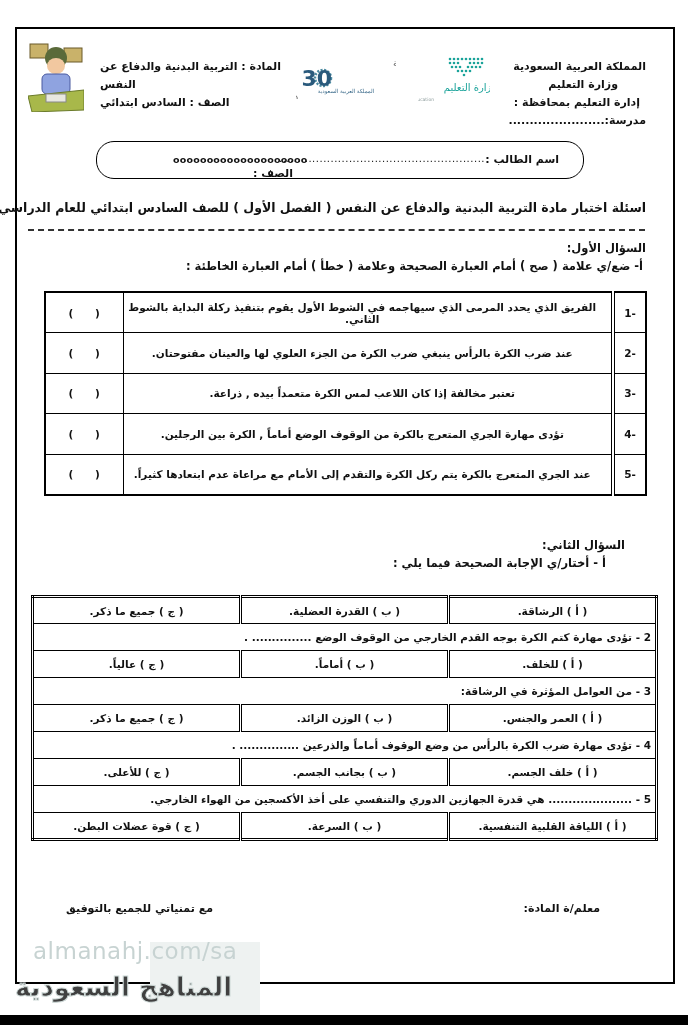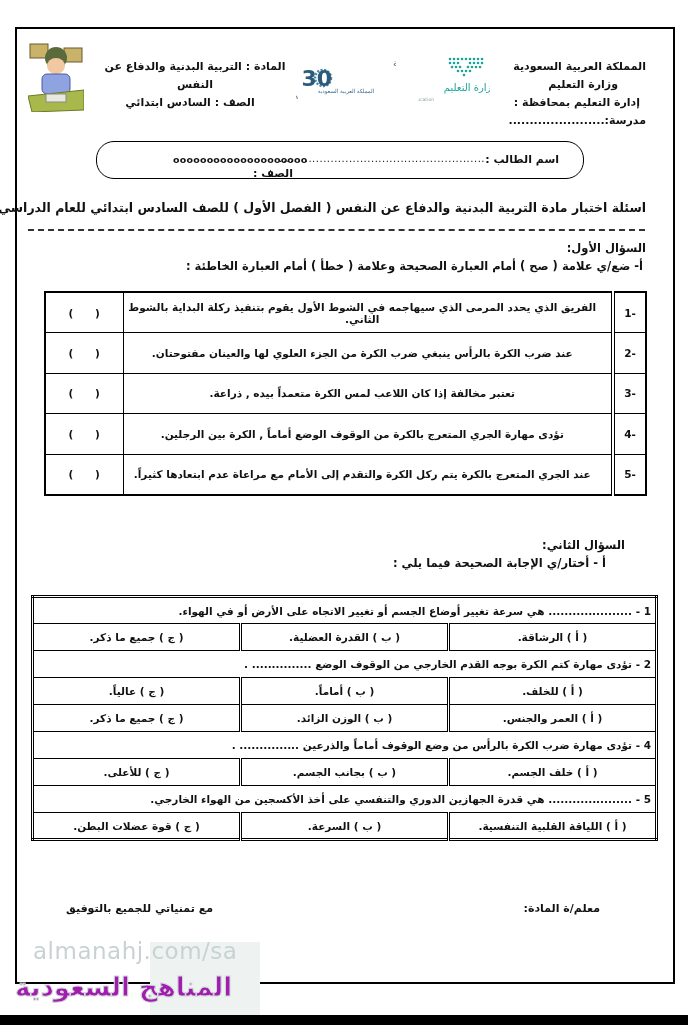--- a/index.html
+++ b/index.html
@@ -15,21 +15,21 @@
   .hdr-right div { white-space: nowrap; }
   .hdr-right .c1 { text-align: right; }
   .hdr-right .c2 { padding-right: 28px; }
   .hdr-right .c3 { padding-right: 6px; }
 
   
   .moe-logo { left: 418px; top: 55px; width: 72px; height: 48px; }
   .vision-logo { left: 296px; top: 55px; width: 100px; height: 46px; }
 
   
-  .hdr-left { left: 100px; top: 58px; width: 190px; text-align: center; font-weight: bold; font-size: 11px; line-height: 18px; }
+  .hdr-left { left: 100px; top: 58px; width: 190px; text-align: left; font-weight: bold; font-size: 11px; line-height: 18px; }
   .student-pic { left: 28px; top: 40px; width: 56px; height: 72px; }
 
   
   .name-box { left: 96px; top: 141px; width: 488px; height: 38px; border: 1.5px solid #000; border-radius: 18px; }
   .name-box .lbl-name { position: absolute; right: 24px; top: 11px; font-weight: bold; font-size: 11px; }
   .name-box .dots-name { position: absolute; right: 98px; top: 11px; font-size: 10px; letter-spacing: 0.5px; }
   .name-box .lbl-class { position: absolute; right: 290px; top: 25px; font-weight: bold; font-size: 11px; }
   .name-box .zeros { position: absolute; left: 76px; top: 12px; font-size: 9.5px; font-weight: bold; letter-spacing: 0.2px; }
 
   .exam-title { right: 42px; top: 200px; font-weight: bold; font-size: 12.5px; white-space: nowrap; }
@@ -55,21 +55,21 @@
   .mcq td.opt { text-align: center; width: 33.33%; }
   .mcq td.opt.a { border-left: 3px double #000; }
   .mcq td.opt.b { border-left: 3px double #000; }
 
   .teacher { right: 88px; top: 902px; font-weight: bold; font-size: 11px; text-align: right; }
   .wishes { left: 66px; top: 902px; font-weight: bold; font-size: 11px; }
 
   
   .wm-block { left: 150px; top: 942px; width: 110px; height: 80px; background: #eef2f1; }
   .wm-text { left: 33px; top: 938px; font-family: "DejaVu Sans", sans-serif; font-size: 23px; color: #c7d3d2; direction: ltr; letter-spacing: 0.5px; }
-  .wm-ar { left: 15px; top: 972px; font-size: 26px; color: #a21caf; font-weight: bold; -webkit-text-stroke: 1px #cfdad8; }
+  .wm-ar { left: 15px; top: 972px; font-size: 26px; color: #404040; font-weight: bold; -webkit-text-stroke: 1px #cfdad8; }
   .black-bar { left: 0; top: 1015px; width: 688px; height: 10px; background: #000; }
 </style>
 </head>
 <body>
 
 <div class="page-border"></div>
 
 <div class="abs hdr-right">
   <div class="c1">المملكة العربية السعودية</div>
   <div class="c2">وزارة التعليم</div>
@@ -184,36 +184,36 @@
     <td class="ans">( )</td>
   </tr>
 </tbody>
   </table>
 
 <div class="abs q2-title">السؤال الثاني:</div>
 <div class="abs q2-instr">أ - أختار/ي الإجابة الصحيحة فيما يلي :</div>
 
 <table class="abs mcq">
   <tbody>
-      <tr>
-        <td class="q" colspan="3">1 - ..................... هي سرعة تغيير أوضاع الجسم أو تغيير الاتجاه على الأرض أو في الهواء.</td>
-      </tr>
   <tr>
     <td class="opt a">( أ ) الرشاقة.</td>
     <td class="opt b">( ب ) القدرة العضلية.</td>
     <td class="opt c">( ج ) جميع ما ذكر.</td>
   </tr>
   <tr>
         <td class="q" colspan="3">2 - تؤدى مهارة كتم الكرة بوجه القدم الخارجي من الوقوف الوضع ............... .</td>
       </tr>
   <tr>
     <td class="opt a">( أ ) للخلف.</td>
     <td class="opt b">( ب ) أماماً.</td>
     <td class="opt c">( ج ) عالياً.</td>
   </tr>
+  <tr>
+        <td class="q" colspan="3">3 - من العوامل المؤثرة في الرشاقة:</td>
+      </tr>
   <tr>
     <td class="opt a">( أ ) العمر والجنس.</td>
     <td class="opt b">( ب ) الوزن الزائد.</td>
     <td class="opt c">( ج ) جميع ما ذكر.</td>
   </tr>
   <tr>
         <td class="q" colspan="3">4 - تؤدى مهارة ضرب الكرة بالرأس من وضع الوقوف أماماً والذرعين ............... .</td>
       </tr>
   <tr>
     <td class="opt a">( أ ) خلف الجسم.</td>

